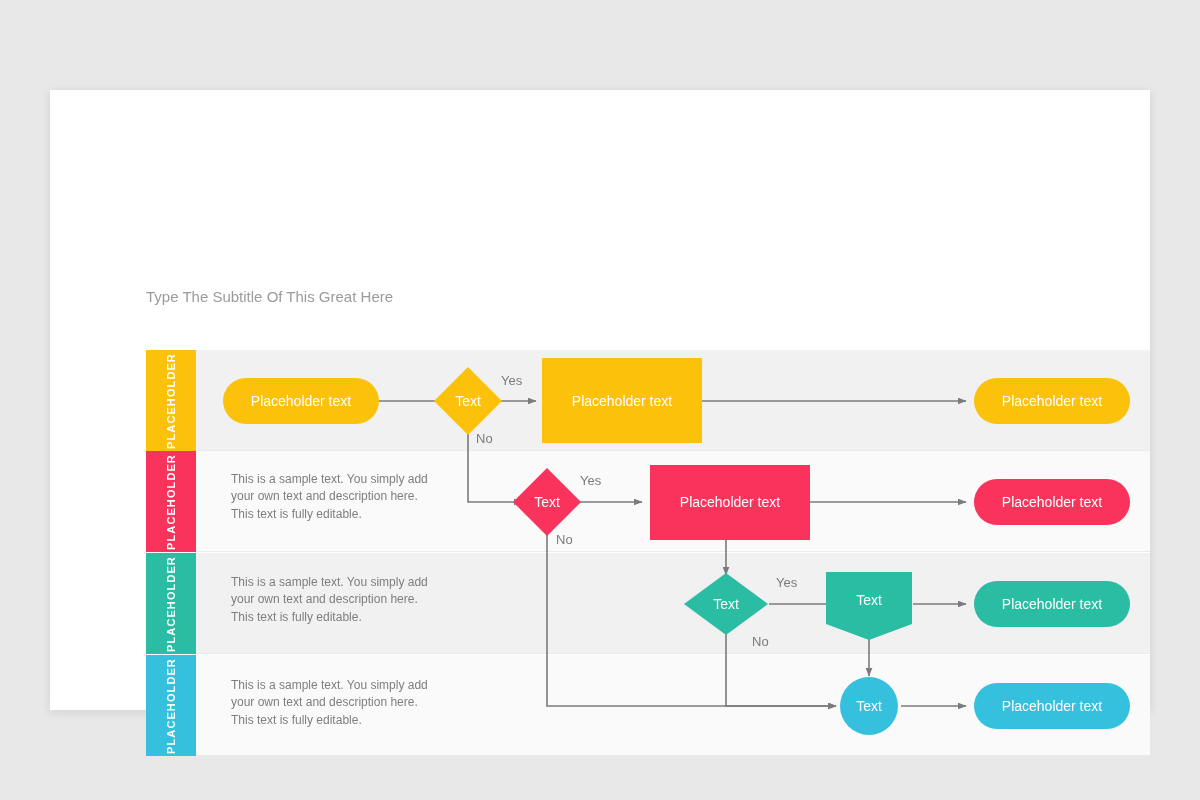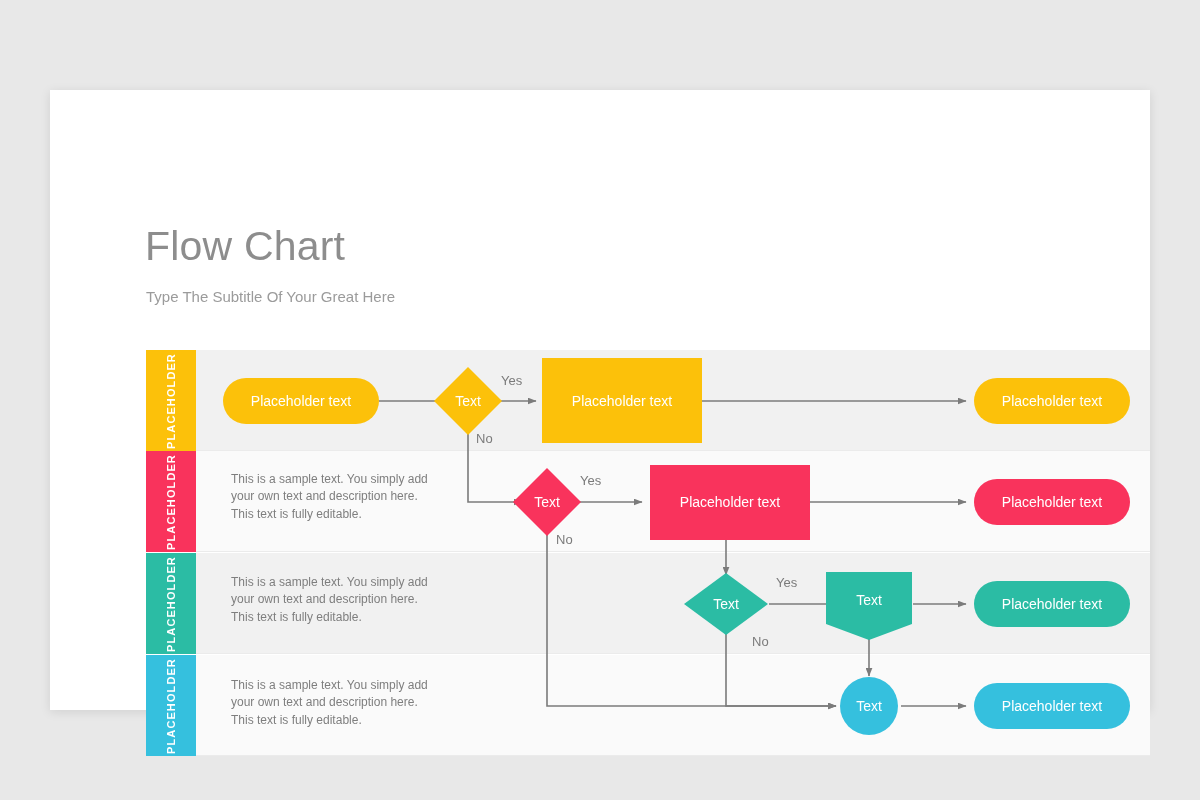--- a/index.html
+++ b/index.html
@@ -78,22 +78,21 @@
   }
   .conn{stroke:#7b7b7b;stroke-width:1.6;fill:none;}
 </style>
 </head>
 <body>
 
 <div id="stage">
 
   <div class="card">
 
-    <div class="title">Flow Chart</div>
-    <div class="subtitle">Type The Subtitle Of Your Great Here</div>
+    <div class="subtitle">Type The Subtitle Of This Great Here</div>
 
     <div class="chart">
 
       <div class="row r0">
         <div class="tab" style="background:#fcc10a">
           <span>PLACEHOLDER</span>
         </div>
       </div>
 
       <div class="row r1">

